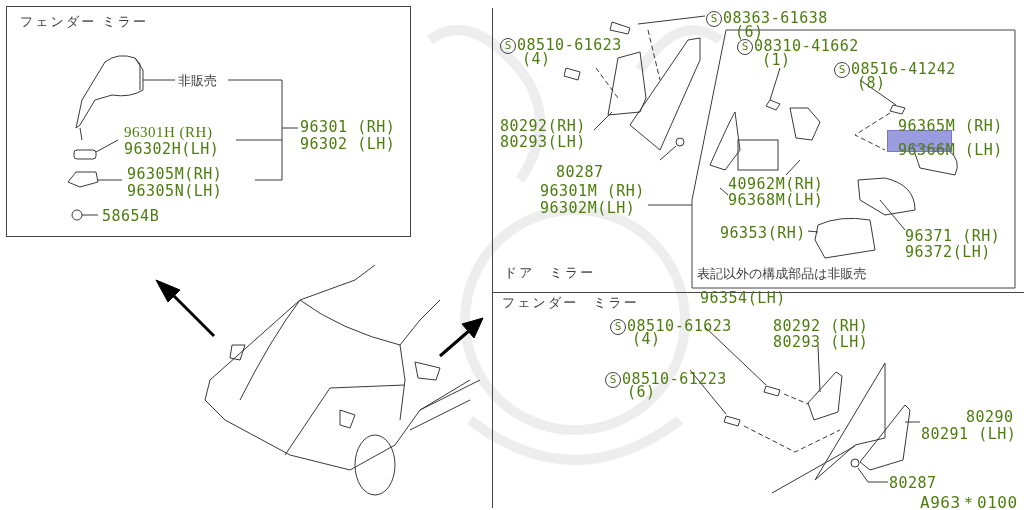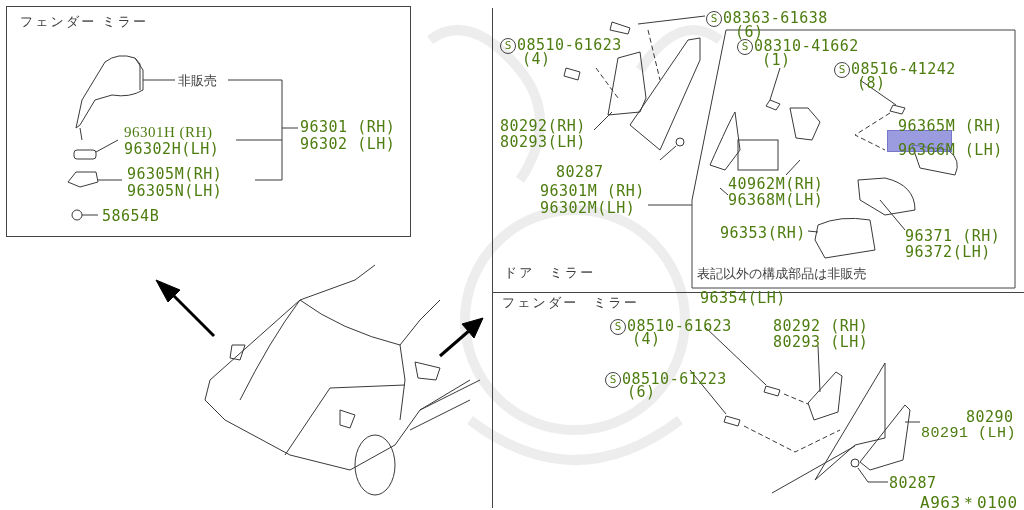--- a/index.html
+++ b/index.html
@@ -153,15 +153,15 @@
 <div class="jp" style="left:504px;top:265px;">ドア　ミラー</div>
 
 <div class="jp" style="left:502px;top:295px;">フェンダー　ミラー</div>
 <div class="lbl" style="left:610px;top:318px;"><span class="s">S</span><span>08510-61623</span></div>
 <div class="lbl" style="left:632px;top:331px;">(4)</div>
 <div class="lbl" style="left:605px;top:371px;"><span class="s">S</span><span>08510-61223</span></div>
 <div class="lbl" style="left:627px;top:384px;">(6)</div>
 <div class="lbl" style="left:773px;top:318px;">80292 (RH)</div>
 <div class="lbl" style="left:773px;top:334px;">80293 (LH)</div>
 <div class="lbl" style="left:921px;top:409px;margin-left:45px;">80290 (RH)</div>
-<div class="lbl" style="left:921px;top:426px;font-family:Liberation Mono, monospace;">80291 (LH)</div>
+<div class="lbl" style="left:921px;top:426px;">80291 (LH)</div>
 <div class="lbl" style="left:889px;top:475px;">80287</div>
 <div class="lbl" style="left:920px;top:495px;font-size:16px;">A963＊0100</div>
 
 </body></html>

